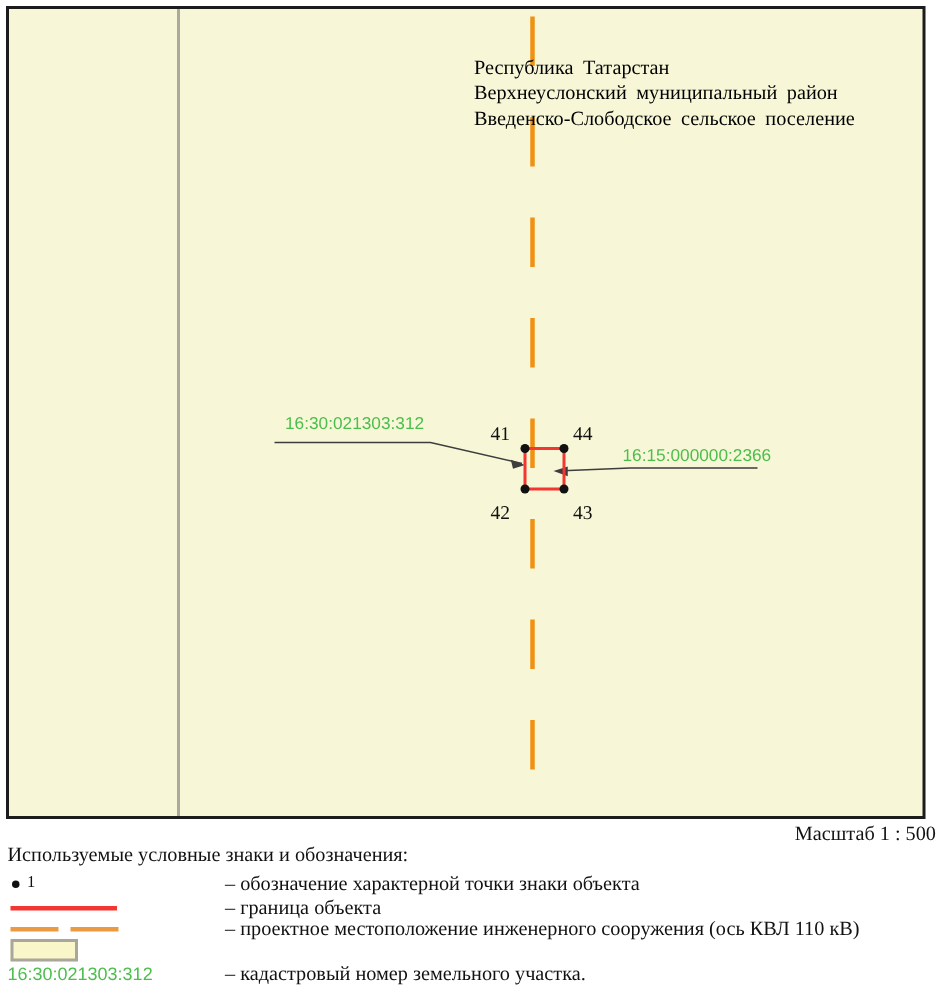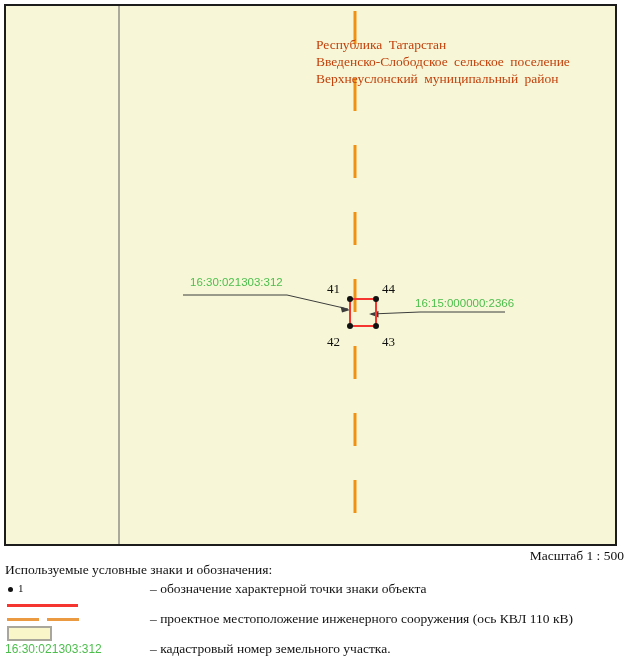--- a/index.html
+++ b/index.html
@@ -15,21 +15,21 @@
     position: absolute; left: 4px; top: 4px;
     width: 613px; height: 542px;
     border: 2px solid #1c1c1c;
     background: #F7F7D7;
     box-sizing: border-box;
   }
   .map-frame svg { position: absolute; left: 0; top: 0; }
   .title-block {
     position: absolute; left: 310px; top: 30px; width: 296px;
     font-size: 13.5px; line-height: 17px; word-spacing: 3px;
-    color: #c2410c;
+    color: #000000;
   }
   .svg-point-label { font-family: "Liberation Serif", serif; font-size: 13px; fill: #111; }
   .svg-cad-label  { font-family: "Liberation Sans", sans-serif; font-size: 11.5px; fill: #4CBE4C; }
   .scale-label {
     position: absolute; left: 0; top: 548px; width: 624px;
     text-align: right; font-size: 13.5px;
   }
   .legend-title {
     position: absolute; left: 5px; top: 562px;
     font-size: 13.5px;
@@ -97,41 +97,42 @@
     <text x="376" y="287" class="svg-point-label">44</text>
     <text x="321" y="340" class="svg-point-label">42</text>
     <text x="376" y="340" class="svg-point-label">43</text>
 
     <text x="184" y="280" class="svg-cad-label">16:30:021303:312</text>
     <text x="409" y="301" class="svg-cad-label">16:15:000000:2366</text>
   </svg>
 
   <div class="title-block">
     <div>Республика Татарстан</div>
+    <div>Верхнеуслонский муниципальный район</div>
     <div>Введенско-Слободское сельское поселение</div>
-    <div>Верхнеуслонский муниципальный район</div>
   </div>
 </div>
 
 <div class="scale-label">Масштаб 1 : 500</div>
 
 <div class="legend-title">Используемые условные знаки и обозначения:</div>
 
 <div class="legend-row row-1">
   <div class="sym">
     <span class="pt-dot"></span>
     <span class="pt-num">1</span>
   </div>
   <span class="desc">– обозначение характерной точки знаки объекта</span>
 </div>
 
 <div class="legend-row row-2">
   <div class="sym">
     <span class="red-line"></span>
   </div>
+  <span class="desc">– граница объекта</span>
 </div>
 
 <div class="legend-row row-3">
   <div class="sym">
     <span class="orange-dash d1"></span>
     <span class="orange-dash d2"></span>
   </div>
   <span class="desc">– проектное местоположение инженерного сооружения (ось КВЛ 110 кВ)</span>
 </div>
 

